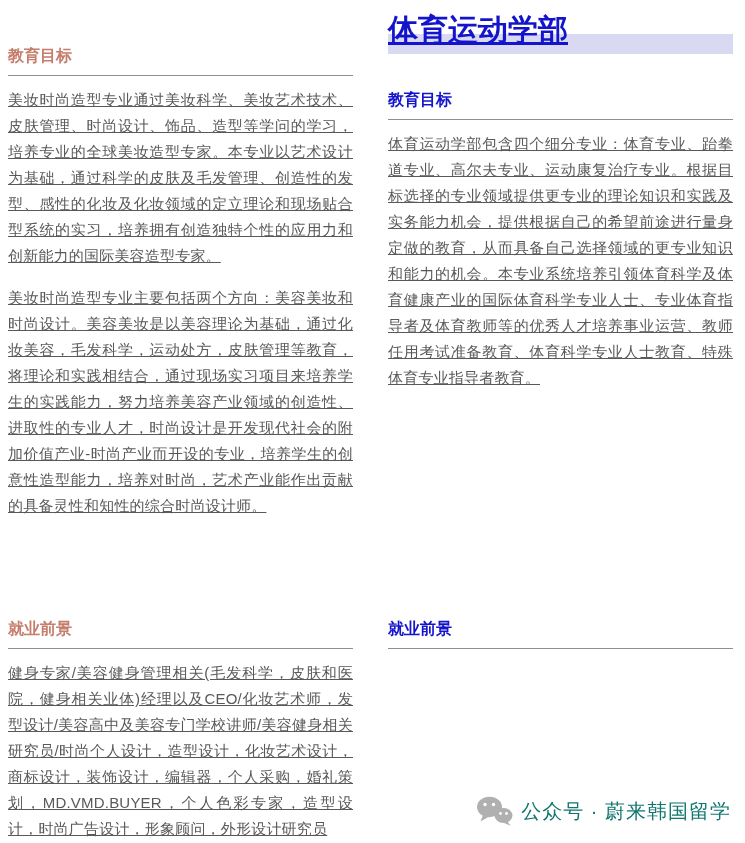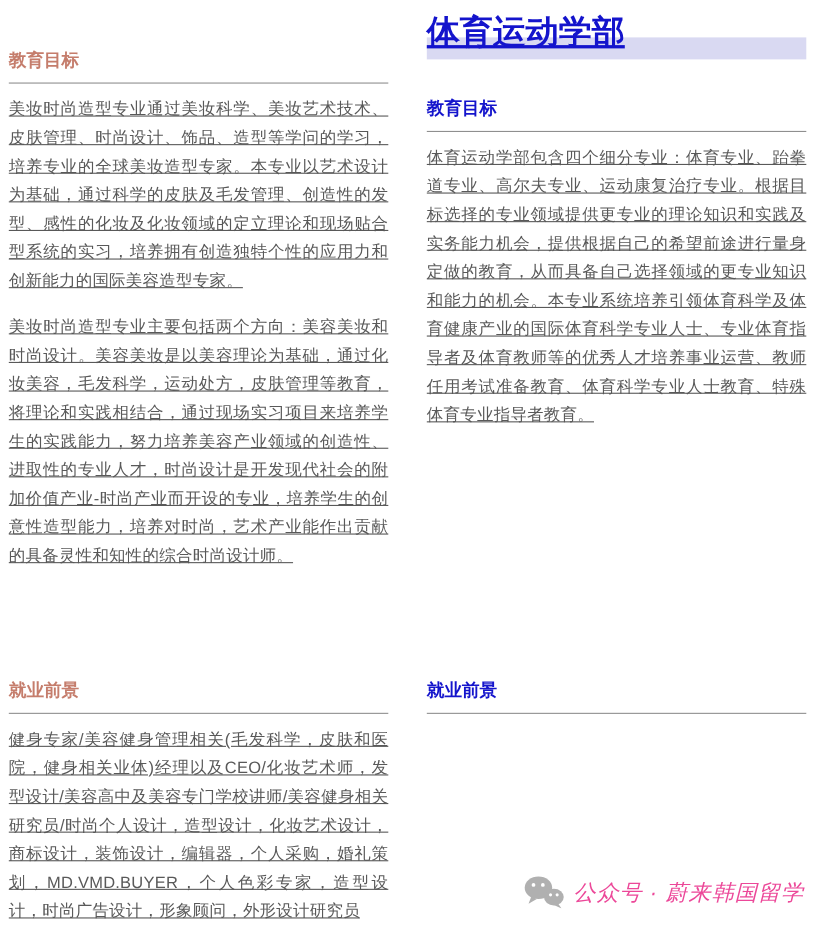--- a/index.html
+++ b/index.html
@@ -43,21 +43,21 @@
   .body-text + .body-text { margin-top:16px; }
 
   .edu-left  { grid-column:1; grid-row:1; }
   .edu-right { grid-column:2; grid-row:1; }
   .emp-left  { grid-column:1; grid-row:2; }
   .emp-right { grid-column:2; grid-row:2; }
 
   .watermark {
     position:absolute; top:796px; right:14px;
     display:flex; align-items:center; gap:8px;
-    color:#ec4899; font-size:20px; letter-spacing:1px; white-space:nowrap;font-style:italic;
+    color:#0f766e; font-size:20px; letter-spacing:1px; white-space:nowrap;
   }
 </style>
 </head>
 <body>
 
 <div class="page">
 
   <section class="col left edu edu-left">
     <h2 class="sec-heading">教育目标</h2>
     <hr class="rule">

